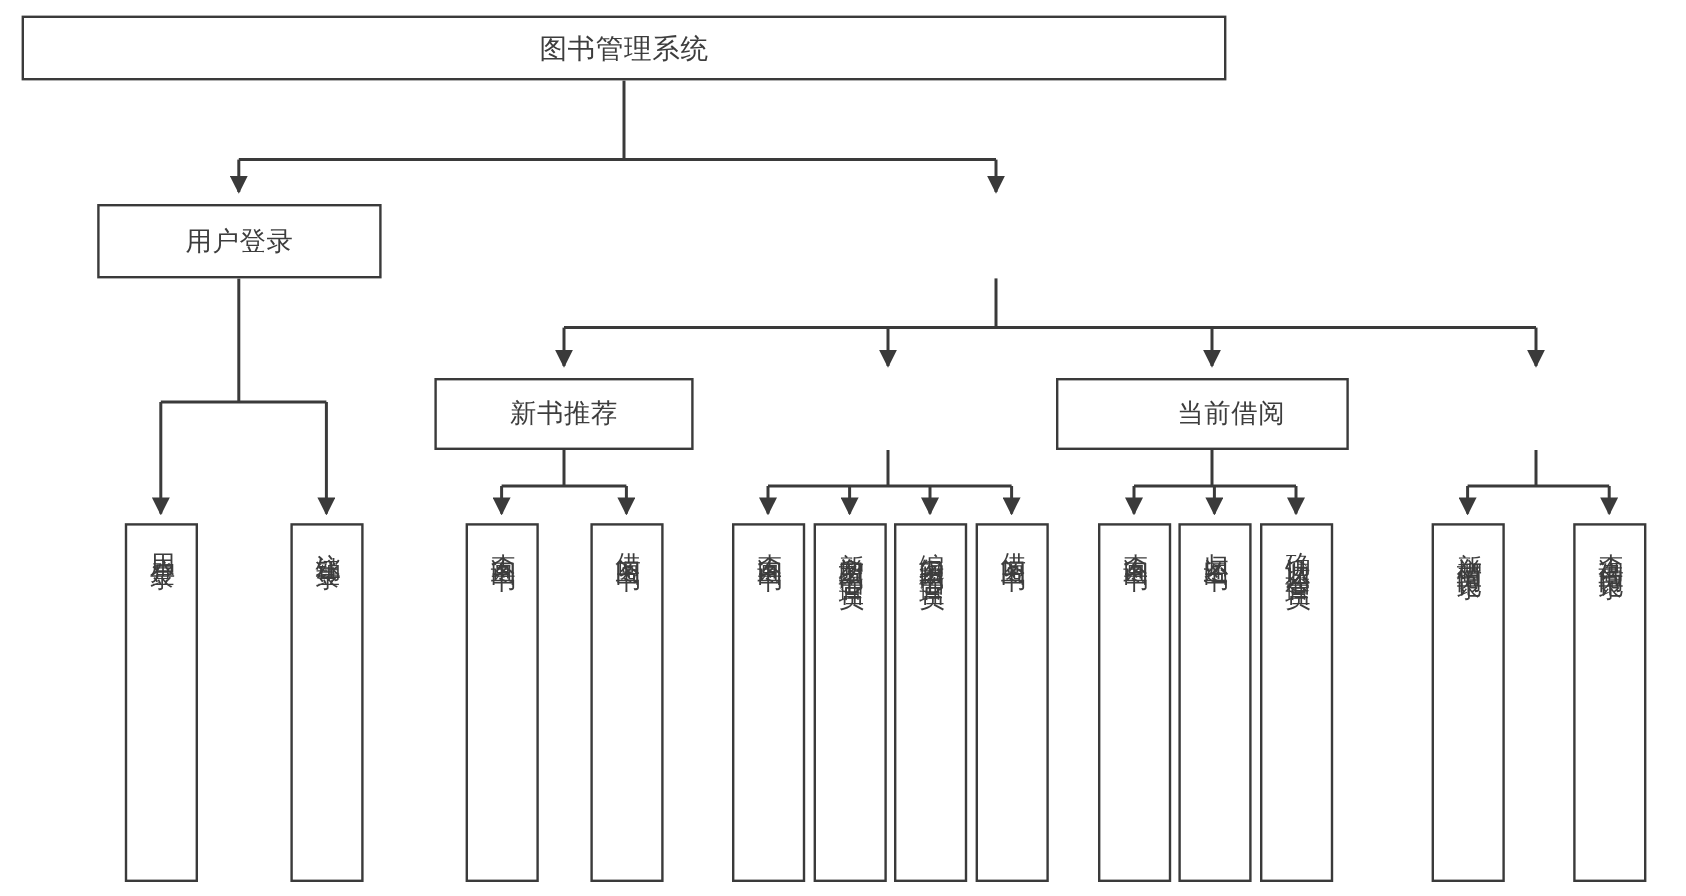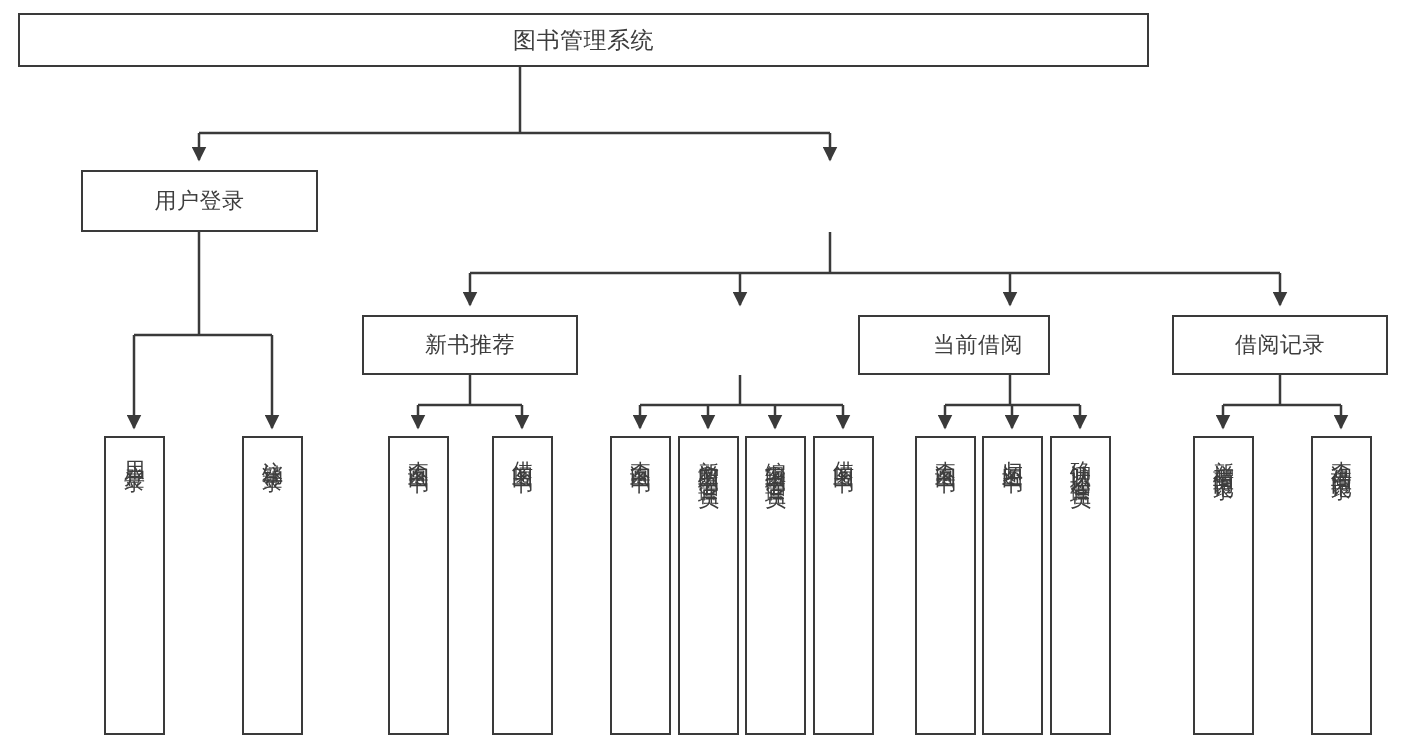--- a/index.html
+++ b/index.html
@@ -118,36 +118,33 @@
       <path d="M 1012 405 L 1012 428" marker-end="url(#arrow)"></path>
       <path d="M 1080 405 L 1080 428" marker-end="url(#arrow)"></path>
 
       <path d="M 1280 375 L 1280 405"></path>
       <path d="M 1223 405 L 1341 405"></path>
       <path d="M 1223 405 L 1223 428" marker-end="url(#arrow)"></path>
       <path d="M 1341 405 L 1341 428" marker-end="url(#arrow)"></path>
     </g>
   </svg>
 
-  <div class="node root" style="left:18px; top:13px; width:1131px; height:54px;">
+  <div class="node root" style="left:18px; top:13px; width:1004px; height:54px;">
     <span class="label">图书管理系统</span>
   </div>
 
   <div class="node lvl2" style="left:81px; top:170px; width:237px; height:62px;">
     <span class="label">用户登录</span>
   </div>
 
   <div class="node lvl3" style="left:362px; top:315px; width:216px; height:60px;">
     <span class="label">新书推荐</span>
   </div>
-  <div class="node lvl3" style="left:858px; top:315px; width:192px; height:60px;padding-left:48px;">
+  <div class="node lvl3" style="left:880px; top:315px; width:244px; height:60px;padding-left:48px;">
     <span class="label">当前借阅</span>
-  </div>
-  <div class="node lvl3" style="left:1172px; top:315px; width:216px; height:60px;">
-    <span class="label">借阅记录</span>
   </div>
 
   <div class="node leaf" style="left:104px; top:436px; width:61px; height:299px;">
     <span class="label">用户登录</span>
   </div>
   <div class="node leaf" style="left:242px; top:436px; width:61px; height:299px;">
     <span class="label">注销登录</span>
   </div>
 
   <div class="node leaf" style="left:388px; top:436px; width:61px; height:299px;">

